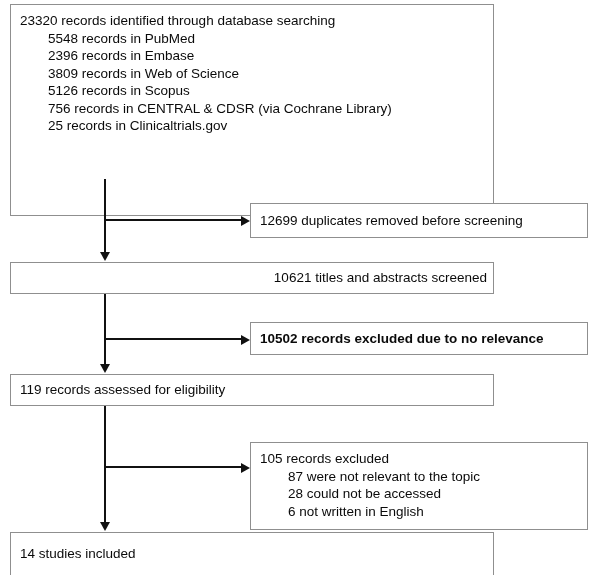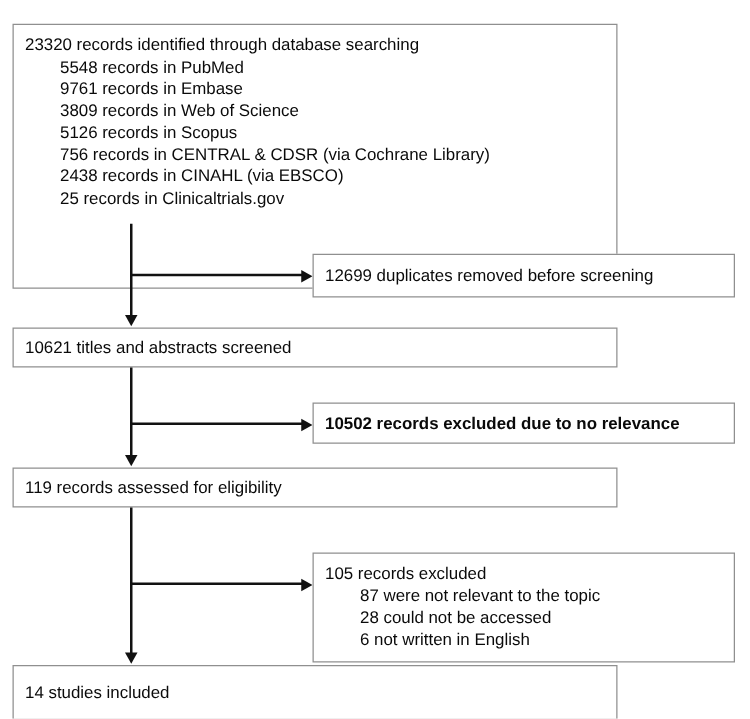--- a/index.html
+++ b/index.html
@@ -76,46 +76,45 @@
     border-top: 5px solid transparent;
     border-bottom: 5px solid transparent;
     border-left: 9px solid #111111;
   }
 </style>
 </head>
 <body>
 
 <div id="diagram-root">
 
-  <div class="fbox topalign" id="box-identification" style="left:10px; top:19px; width:484px; height:212px;">
+  <div class="fbox topalign" id="box-identification" style="left:10px; top:4px; width:484px; height:212px;">
     <div class="inner">
       <div class="line">23320 records identified through database searching</div>
       <div class="line indent">5548 records in PubMed</div>
-      <div class="line indent">9761 records in Embase</div>
+      <div class="line indent">2396 records in Embase</div>
       <div class="line indent">3809 records in Web of Science</div>
       <div class="line indent">5126 records in Scopus</div>
       <div class="line indent">756 records in CENTRAL &amp; CDSR (via Cochrane Library)</div>
-      <div class="line indent">2438 records in CINAHL (via EBSCO)</div>
       <div class="line indent">25 records in Clinicaltrials.gov</div>
     </div>
   </div>
 
   <div class="vline" style="left:104px; top:179px; height:75px;"></div>
   <div class="arrow-down" style="left:100px; top:252px;"></div>
 
   <div class="hline" style="left:104px; top:219px; width:140px;"></div>
   <div class="arrow-right" style="left:241px; top:216px;"></div>
 
   <div class="fbox" id="box-duplicates-removed" style="left:250px; top:203px; width:338px; height:35px;padding-left:43px;">
     <div class="inner">
       <div class="line">12699 duplicates removed before screening</div>
     </div>
   </div>
 
-  <div class="fbox" id="box-screening" style="left:10px; top:262px; width:484px; height:32px;">
+  <div class="fbox" id="box-screening" style="left:10px; top:262px; width:484px; height:32px;text-align:right;">
     <div class="inner">
       <div class="line">10621 titles and abstracts screened</div>
     </div>
   </div>
 
   <div class="vline" style="left:104px; top:294px; height:72px;"></div>
   <div class="arrow-down" style="left:100px; top:364px;"></div>
 
   <div class="hline" style="left:104px; top:338px; width:140px;"></div>
   <div class="arrow-right" style="left:241px; top:335px;"></div>

